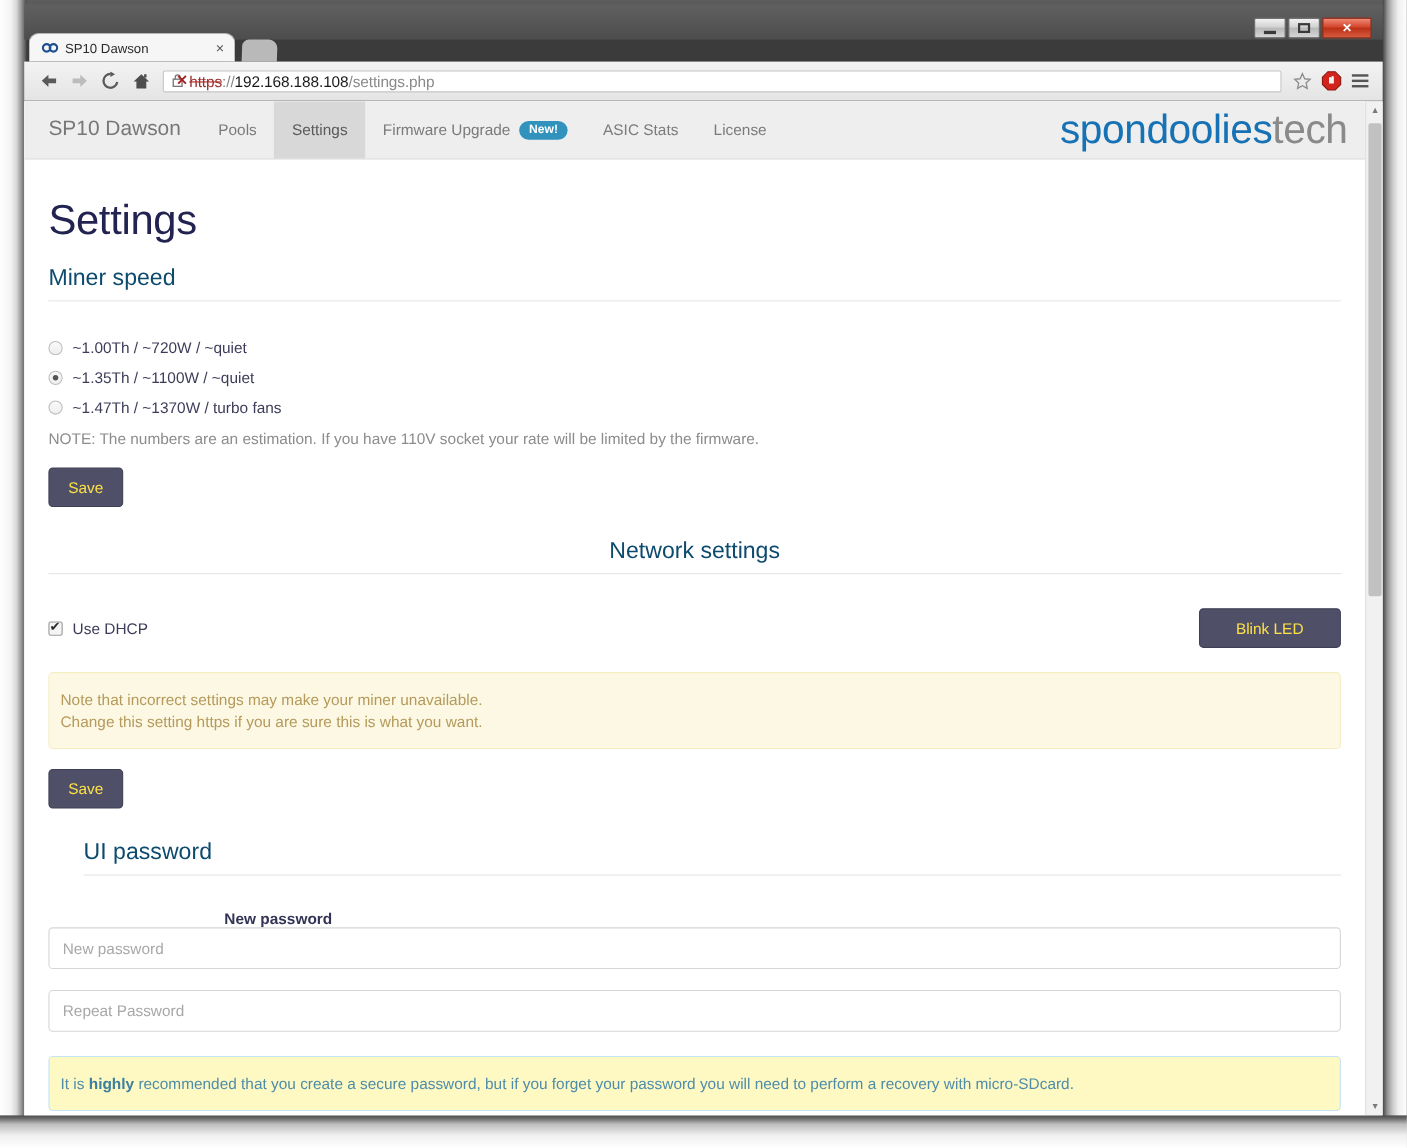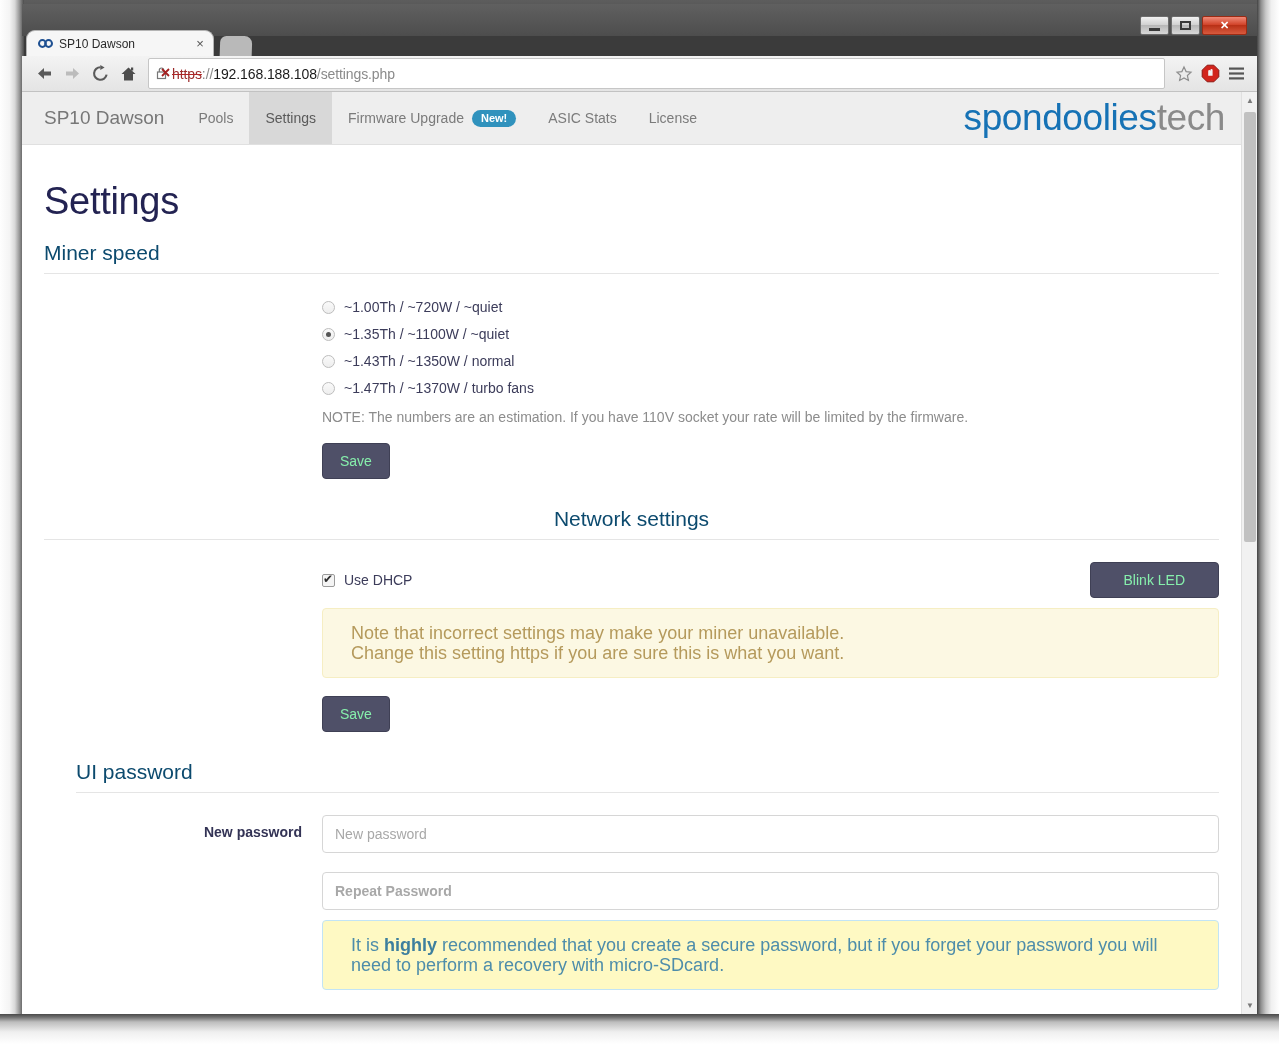--- a/index.html
+++ b/index.html
@@ -115,21 +115,21 @@
   }
   .nav-btn {
     width: 28px; height: 26px;
     display: flex; align-items: center; justify-content: center;
     color: #5a5a5a;
     flex: none;
   }
   .nav-btn.disabled { color: #b8b8b8; }
   #omnibox {
     flex: 1;
-    height: 31px;
+    height: 20px;
     margin: 0 6px;
     background: #ffffff;
     border: 1px solid #c6c6c6;
     border-radius: 2px;
     display: flex; align-items: center;
     padding: 0 6px;
     overflow: hidden;
   }
   #cert-icon { flex: none; margin-right: 2px; display:flex; align-items:center; }
   #url-text {
@@ -218,21 +218,21 @@
   .section-head {
     font-size: 21px;
     color: #0c4a6e;
     font-weight: normal;
     margin: 18px 0 0 0;
     padding-bottom: 8px;
     border-bottom: 1px solid #e5e5e5;
     font-family: "Liberation Sans", sans-serif;
   }
   .form-body { padding-top: 22px; }
-  .form-row { display: flex; margin-bottom: 0; }
+  .form-row { display: flex; margin-bottom: 0; flex-direction: column; }
   .form-label {
     width: 278px; flex: none;
     text-align: right;
     padding-right: 20px;
     font-size: 14px;
     color: #333355;
     font-weight: bold;
     padding-top: 9px;
     font-family: "Liberation Sans", sans-serif;
   }
@@ -268,21 +268,21 @@
 
   .help-note {
     font-size: 14px; color: #8c8c8c;
     margin-top: 11px;
     font-family: "Liberation Sans", sans-serif;
   }
 
   .btn {
     display: inline-block;
     background: #4f5068;
-    color: #86efac;
+    color: #fde047;
     border: 1px solid #3f4055;
     border-radius: 4px;
     font-size: 14px;
     padding: 9px 17px;
     margin-top: 18px;
     font-family: "Liberation Sans", sans-serif;
     cursor: default;
   }
   .btn.blink { margin-top: 0; padding: 9px 33px; }
 
@@ -299,24 +299,24 @@
   .check-box.checked::after {
     content: "✔";
     position: absolute; left: 0px; top: -3px;
     font-size: 12px; color: #2c2c2c;
     line-height: 14px;
     font-family: "DejaVu Sans", sans-serif;
   }
   .check-label { font-size: 14px; color: #3c3c5a; font-family: "Liberation Sans", sans-serif; }
 
   .alert {
-    margin-top: 10px;
+    margin-top: 22px;
     border-radius: 4px;
-    padding: 14px 28px;
-    font-size: 18px;
+    padding: 14px 10px;
+    font-size: 14px;
     line-height: 20px;
     font-family: "Liberation Sans", sans-serif;
   }
   .alert-warning {
     background: #fcf8e3;
     border: 1px solid #f6eec3;
     color: #b59a5c;
   }
   .alert-info {
     background: #fef9c3;
@@ -332,21 +332,21 @@
     border: 1px solid #d6d6d6;
     border-radius: 4px;
     background: #ffffff;
     font-size: 14px;
     color: #555;
     padding: 0 12px;
     font-family: "Liberation Sans", sans-serif;
     outline: none;
   }
   .text-input::placeholder { color: #a8a8a8; }
-  .field-gap { margin-top: 19px; font-weight: bold; }
+  .field-gap { margin-top: 19px; }
 
   
   #pg-scrollbar {
     position: absolute; right: 0; top: 0;
     width: 16px; height: 922px;
     background: #f1f1f1;
     border-left: 1px solid #e0e0e0;
   }
   .sb-arrow {
     position: absolute; left: 0; width: 16px; height: 17px;
@@ -501,24 +501,20 @@
                 <div class="radio-item">
                   <span class="radio-dot"></span>
                   <span class="radio-label">~1.00Th / ~720W / ~quiet</span>
                 </div>
 
                 <div class="radio-item">
                   <span class="radio-dot checked"></span>
                   <span class="radio-label">~1.35Th / ~1100W / ~quiet</span>
                 </div>
 
-                <div class="radio-item">
-                  <span class="radio-dot"></span>
-                  <span class="radio-label">~1.43Th / ~1350W / normal</span>
-                </div>
 
                 <div class="radio-item">
                   <span class="radio-dot"></span>
                   <span class="radio-label">~1.47Th / ~1370W / turbo fans</span>
                 </div>
 
               </div>
 
               <div class="help-note">NOTE: The numbers are an estimation. If you have 110V socket your rate will be limited by the firmware.</div>
 

